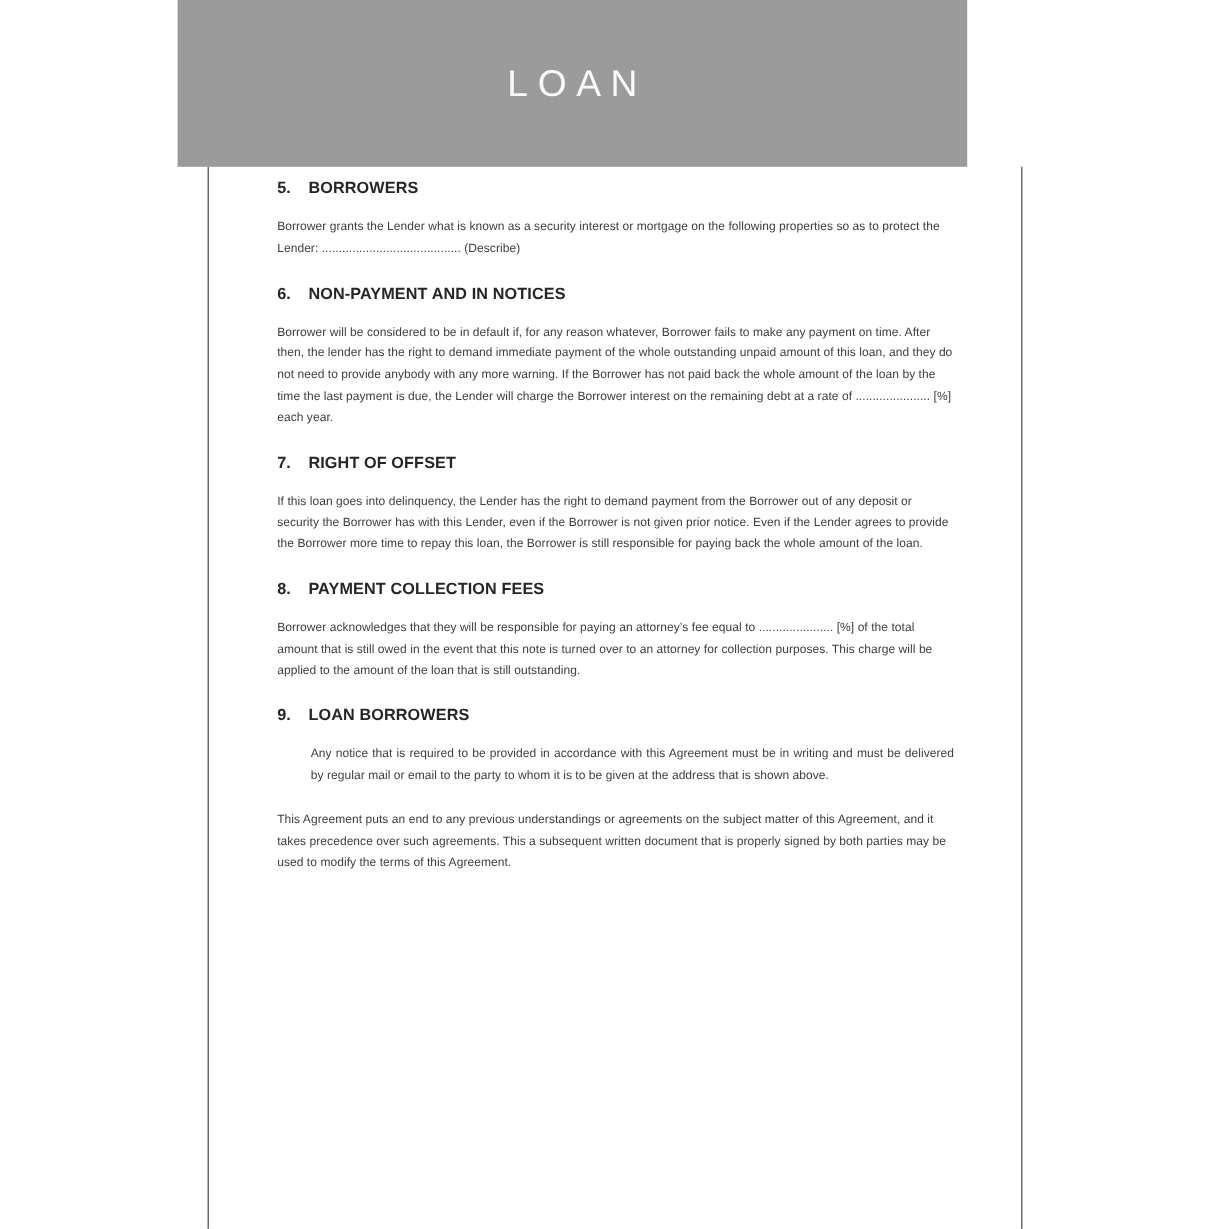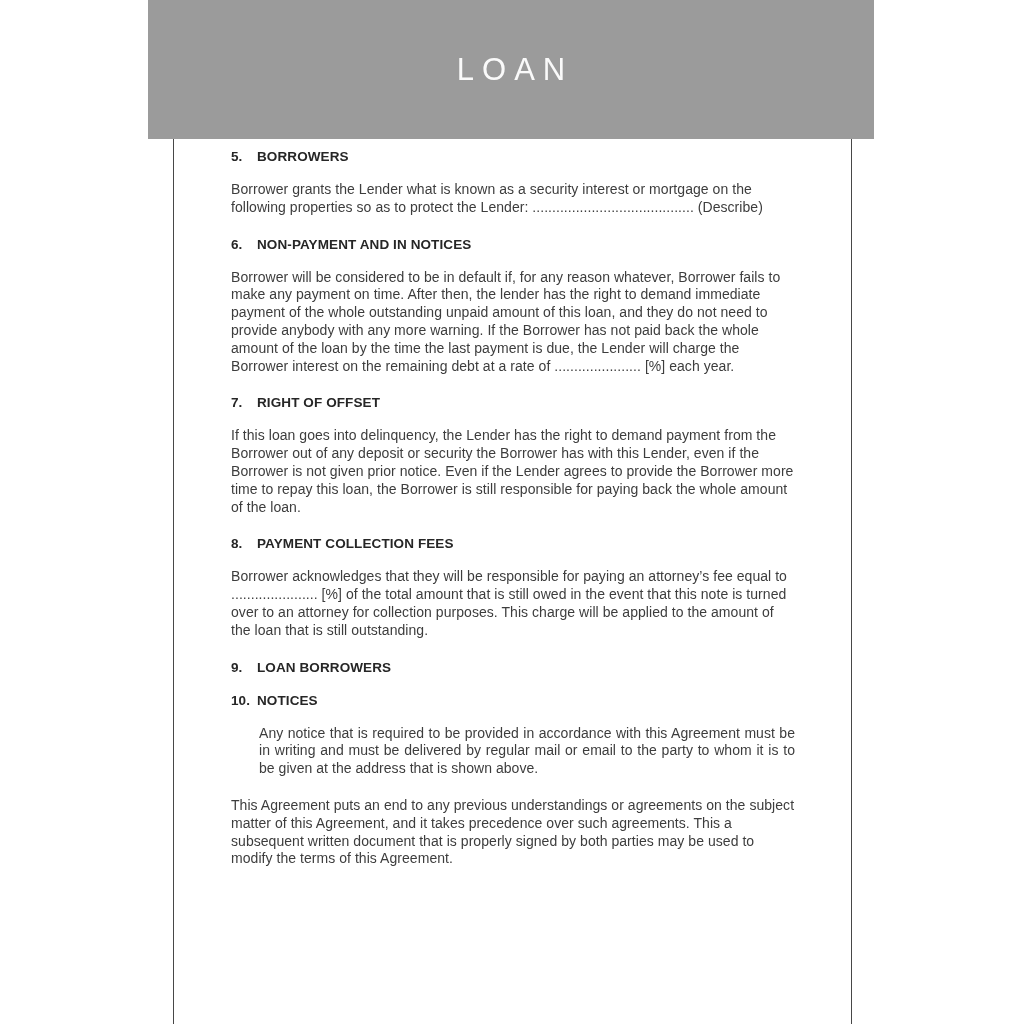--- a/index.html
+++ b/index.html
@@ -8,21 +8,21 @@
     --page-border:#474747;
     --heading-text:#262626;
     --body-text:#3d3d3d;
   }
   html,body{margin:0;padding:0;}
   body{
     width:1024px;height:1024px;background:#ffffff;position:relative;overflow:hidden;
     font-family:"Liberation Sans", sans-serif;
   }
   .banner{
-    position:absolute;left:148px;top:0;width:726px;height:139px;
+    position:absolute;left:148px;top:0;width:658px;height:139px;
     background:var(--banner-bg);color:var(--banner-text);
     display:flex;flex-direction:column;align-items:center;justify-content:center;
     gap:13px;z-index:2;
   }
   .banner-line{
     font-size:31px;font-weight:300;letter-spacing:8px;padding-left:8px;
     line-height:1;white-space:nowrap;
   }
   .page{
     position:absolute;left:173px;top:139px;width:679px;height:885px;
@@ -32,21 +32,21 @@
     z-index:1;
   }
   .content{padding:9px 56px 0 57px;}
   .sec-head{
     display:flex;align-items:baseline;
     font-weight:bold;font-size:13.5px;line-height:18px;color:var(--heading-text);
     margin:0 0 15px 0;letter-spacing:0.1px;
   }
   .sec-num{flex:0 0 26px;width:26px;}
   .sec-body{
-    font-size:14px;line-height:17.8px;color:var(--body-text);
+    font-size:10px;line-height:17.8px;color:var(--body-text);
     margin:0 0 19px 0;letter-spacing:0.05px;
   }
 </style>
 </head>
 <body>
 
 <div class="banner">
   <div class="banner-line">LOAN</div>
 </div>
 
@@ -85,24 +85,20 @@
   </section>
 
   <section>
     <div class="sec-head">
       <span class="sec-num">9.</span>
       <span>LOAN BORROWERS</span>
     </div>
   </section>
 
   <section>
-    <div class="sec-head">
-      <span class="sec-num">10.</span>
-      <span>NOTICES</span>
-    </div>
     <p class="sec-body" style="text-align: justify; margin-left: 28px;">Any notice that is required to be provided in accordance with this Agreement must be in writing and must be delivered by regular mail or email to the party to whom it is to be given at the address that is shown above.</p>
   </section>
 
   <section>
     <p class="sec-body">This Agreement puts an end to any previous understandings or agreements on the subject matter of this Agreement, and it takes precedence over such agreements. This a subsequent written document that is properly signed by both parties may be used to modify the terms of this Agreement.</p>
   </section>
 </div>
 </div>
 
 </body></html>

